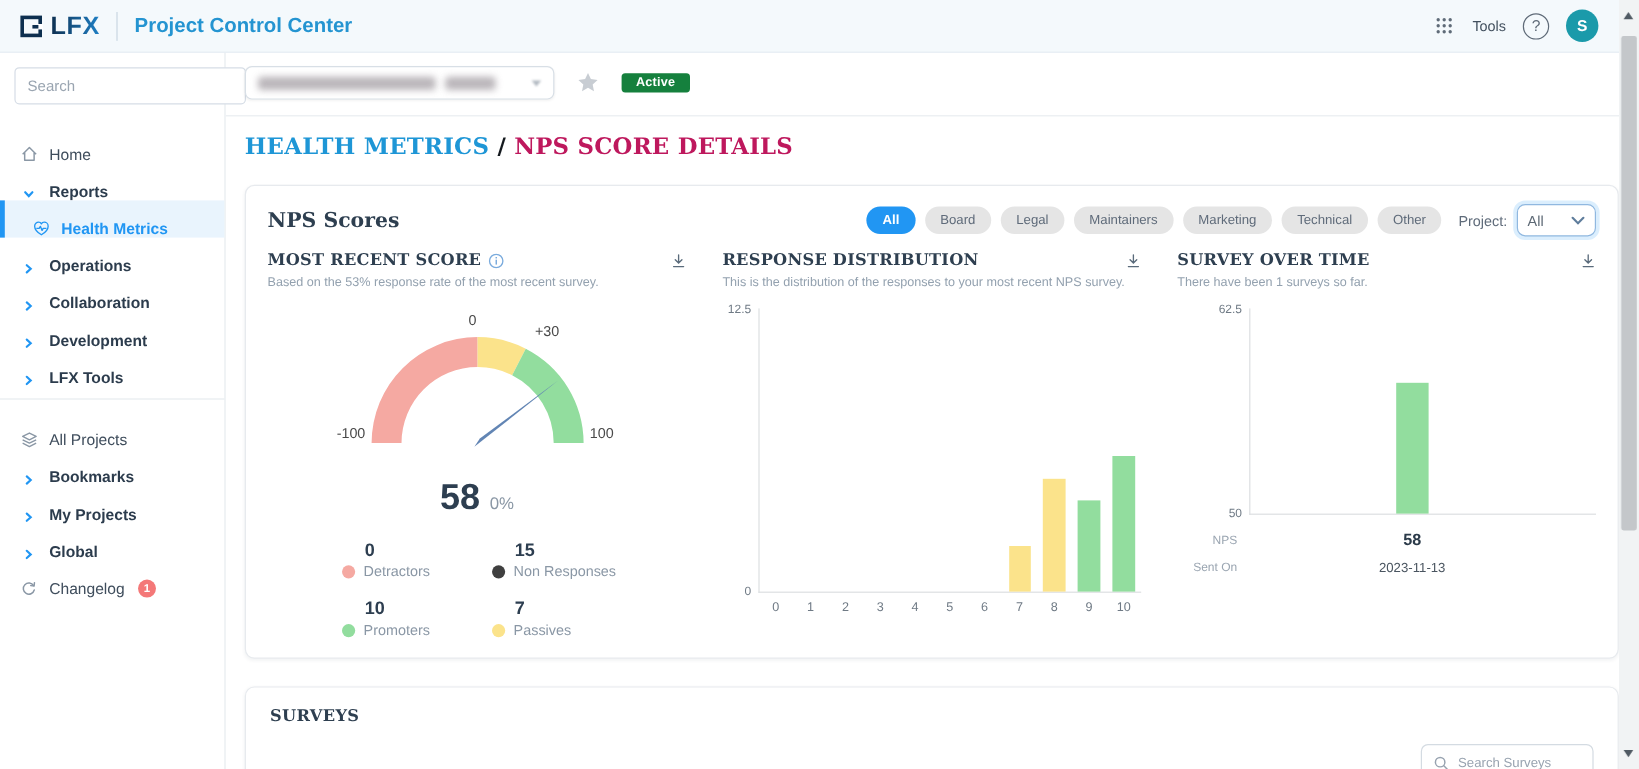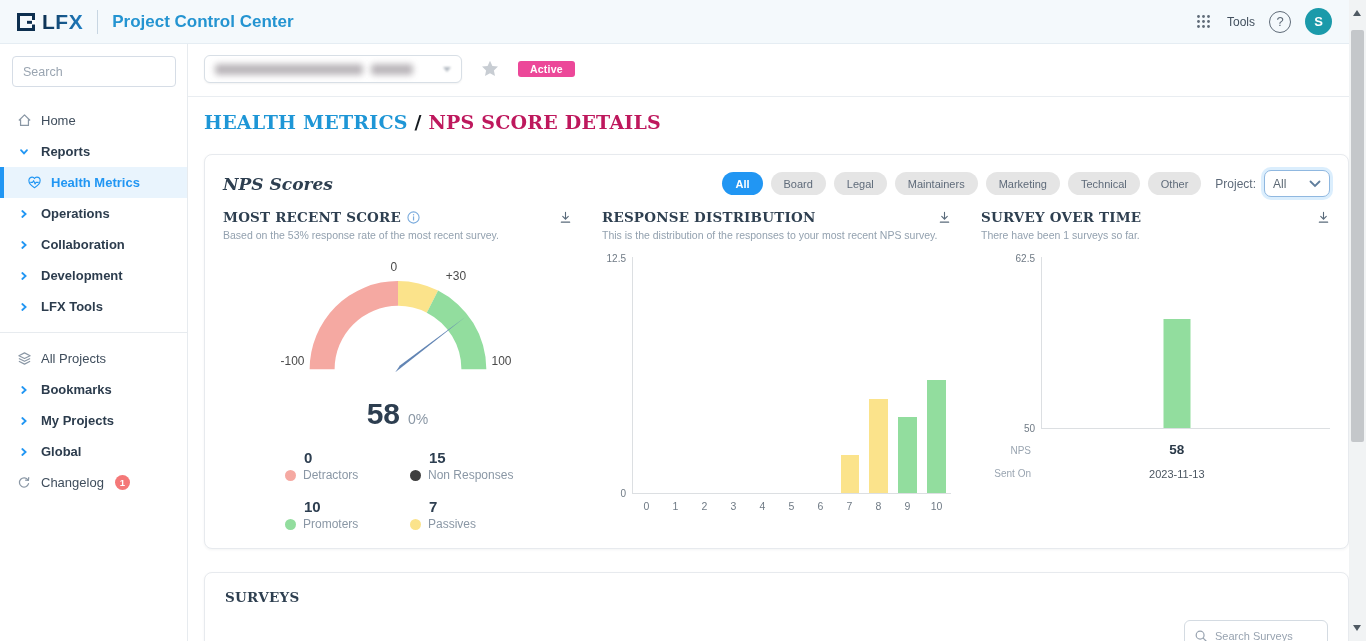--- a/index.html
+++ b/index.html
@@ -21,55 +21,55 @@
   .tools-label { font-size:12px; color:#42505e; }
   .help-circle { width:22px; height:22px; border:1.6px solid #5f6b78; border-radius:50%;
     display:flex; align-items:center; justify-content:center; font-size:13px; color:#5f6b78; cursor:pointer; }
   .avatar { width:27px; height:27px; border-radius:50%; background:#1b9aaa; color:#fff;
     font-size:13px; font-weight:700; display:flex; align-items:center; justify-content:center; cursor:pointer; }
 
   
   .layout { display:flex; height:597px; }
   .sidebar { width:188px; border-right:1px solid #e7ebef; padding-top:12px; flex-shrink:0; }
   .sb-search { margin:0 12px 18px 12px; }
-  .sb-search input { width:164px; height:31px; border:1px solid #d6dde6; border-radius:4px;
+  .sb-search input { width:193px; height:31px; border:1px solid #d6dde6; border-radius:4px;
     padding:0 10px; font-size:12.5px; color:#42505e; outline:none; }
   .sb-search input::placeholder { color:#9aa5b1; }
-  .nav-item { height:31px; display:flex; align-items:center; gap:9px; padding:0 16px;
+  .nav-item { height:31px; display:flex; align-items:flex-end; gap:9px; padding:0 16px;
     font-size:13px; color:#3f4d5c; cursor:pointer; position:relative; }
   .nav-item .ic { width:16px; display:flex; justify-content:center; flex-shrink:0; }
   .nav-item.bold { font-weight:700; color:#2c3c4d; }
   .nav-item.active { background:#e9f4fd; font-weight:700; color:#2196f3; }
   .nav-item.active::before { content:""; position:absolute; left:0; top:0; bottom:0; width:4px; background:#2196f3; }
   .nav-item.active { padding-left:26px; }
   .nav-badge { min-width:15px; height:15px; border-radius:50%; background:#f47878; color:#fff;
     font-size:9.5px; font-weight:700; display:flex; align-items:center; justify-content:center; margin-left:2px; }
   .sb-divider { height:1px; background:#e7ebef; margin:10px 0 10px 0; }
 
   
   .main { flex:1; position:relative; overflow:hidden; }
   .project-row { display:flex; align-items:center; gap:18px; padding:11px 0 0 16px; }
   .proj-box { width:258px; height:28px; border:1px solid #d8dfe6; border-radius:6px;
     box-shadow:0 1px 2px rgba(0,0,0,0.05); display:flex; align-items:center; padding:0 10px; gap:8px; background:#fff; cursor:pointer; }
   .blur-blob { height:11px; border-radius:3px; background:#a39da3; filter:blur(3px); opacity:0.75; }
   .proj-caret { margin-left:auto; width:0; height:0; border-left:4px solid transparent;
     border-right:4px solid transparent; border-top:5px solid #b3bac2; filter:blur(1px); }
-  .status-badge { background:#ec4899; color:#fff; font-size:10.5px; font-weight:700;
+  .status-badge { background:#15803d; color:#fff; font-size:10.5px; font-weight:700;
     padding:2px 12px; border-radius:3px; letter-spacing:0.2px; }
   .main-divider { height:1px; background:#e9edf1; margin-top:13px; }
   .breadcrumb { margin:14px 0 0 16px; font-size:19px; letter-spacing:0.2px; }
   .breadcrumb .bc-section { color:#1e96d6; cursor:pointer; }
   .breadcrumb .bc-sep { color:#14191e; }
   .breadcrumb .bc-page { color:#be185d; }
 
   .card { margin:0 17px 0 16px; background:#fff; border:1px solid #e7eaee; border-radius:8px;
     box-shadow:0 1px 3px rgba(20,40,60,0.05); }
   .nps-card { margin-top:21px; height:395px; padding:15px 18px; }
   .nps-head { display:flex; align-items:center; }
-  .nps-title { font-size:17px; color:#2e3f50;font-style:italic; }
+  .nps-title { font-size:17px; color:#2e3f50; }
   .filters { margin-left:auto; display:flex; align-items:center; gap:8px; }
   .pill { height:23px; padding:0 13px; border-radius:12px; background:#e5e5e5; color:#5f6b7a;
     font-size:11px; display:flex; align-items:center; cursor:pointer; white-space:nowrap; }
   .pill.active { background:#2196f3; color:#fff; font-weight:600; }
   .proj-filter-label { font-size:12px; color:#5f6b7a; margin-left:6px; }
   .proj-select { width:66px; height:27px; border:1px solid #90b8e0; border-radius:7px;
     box-shadow:0 0 0 3px rgba(33,150,243,0.16); display:flex; align-items:center;
     padding:0 8px; gap:10px; font-size:12px; color:#5d6975; cursor:pointer; background:#fff; }
 
   .cols { display:grid; grid-template-columns:1fr 1fr 1fr; column-gap:30px; margin-top:12px; }

